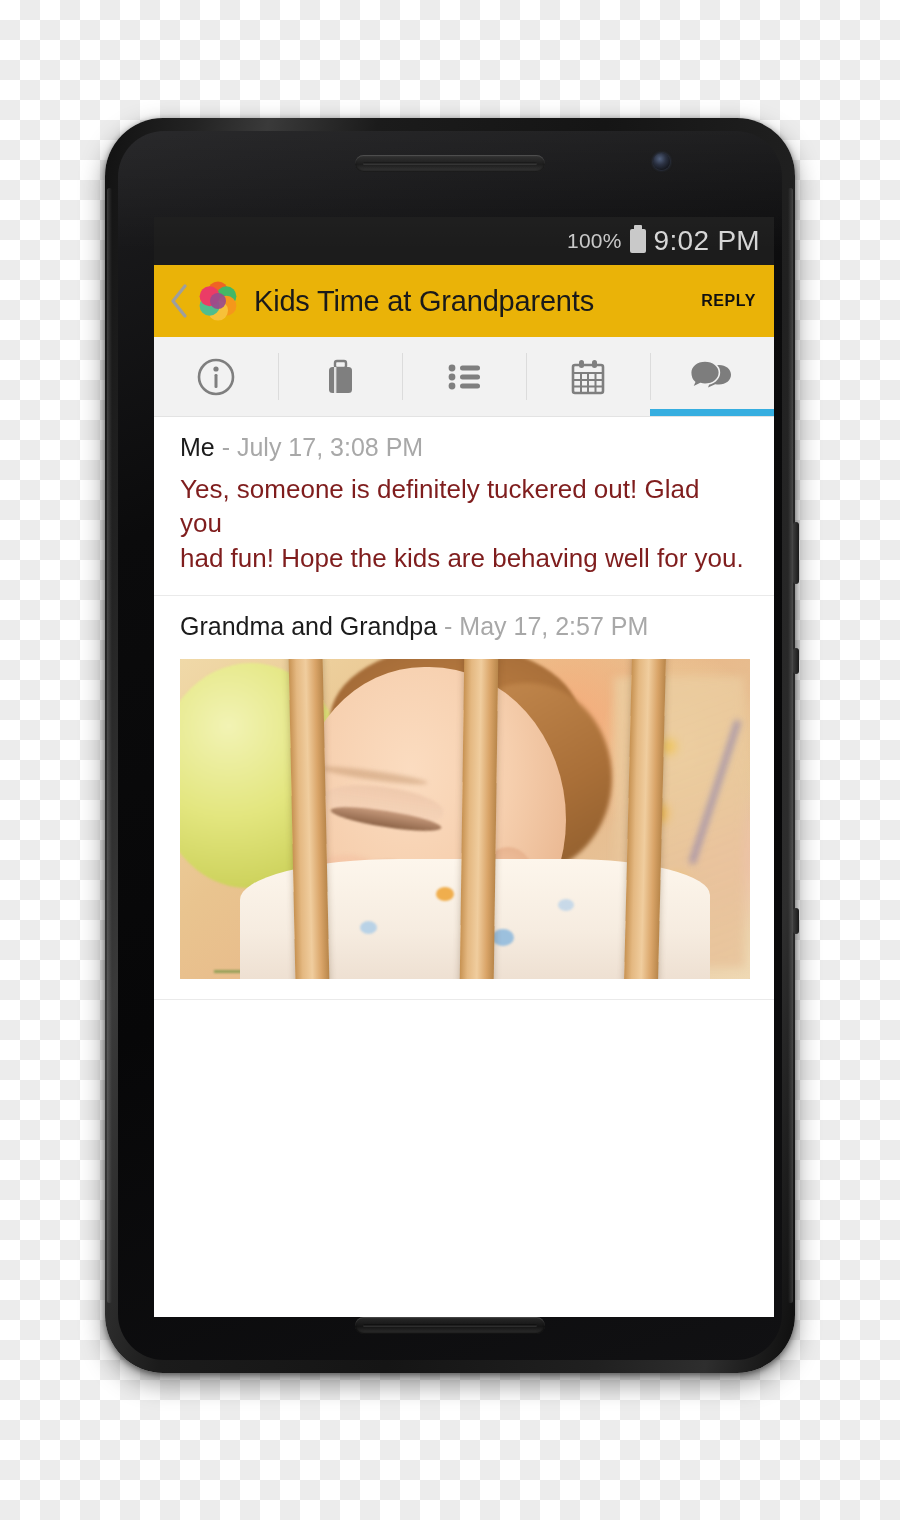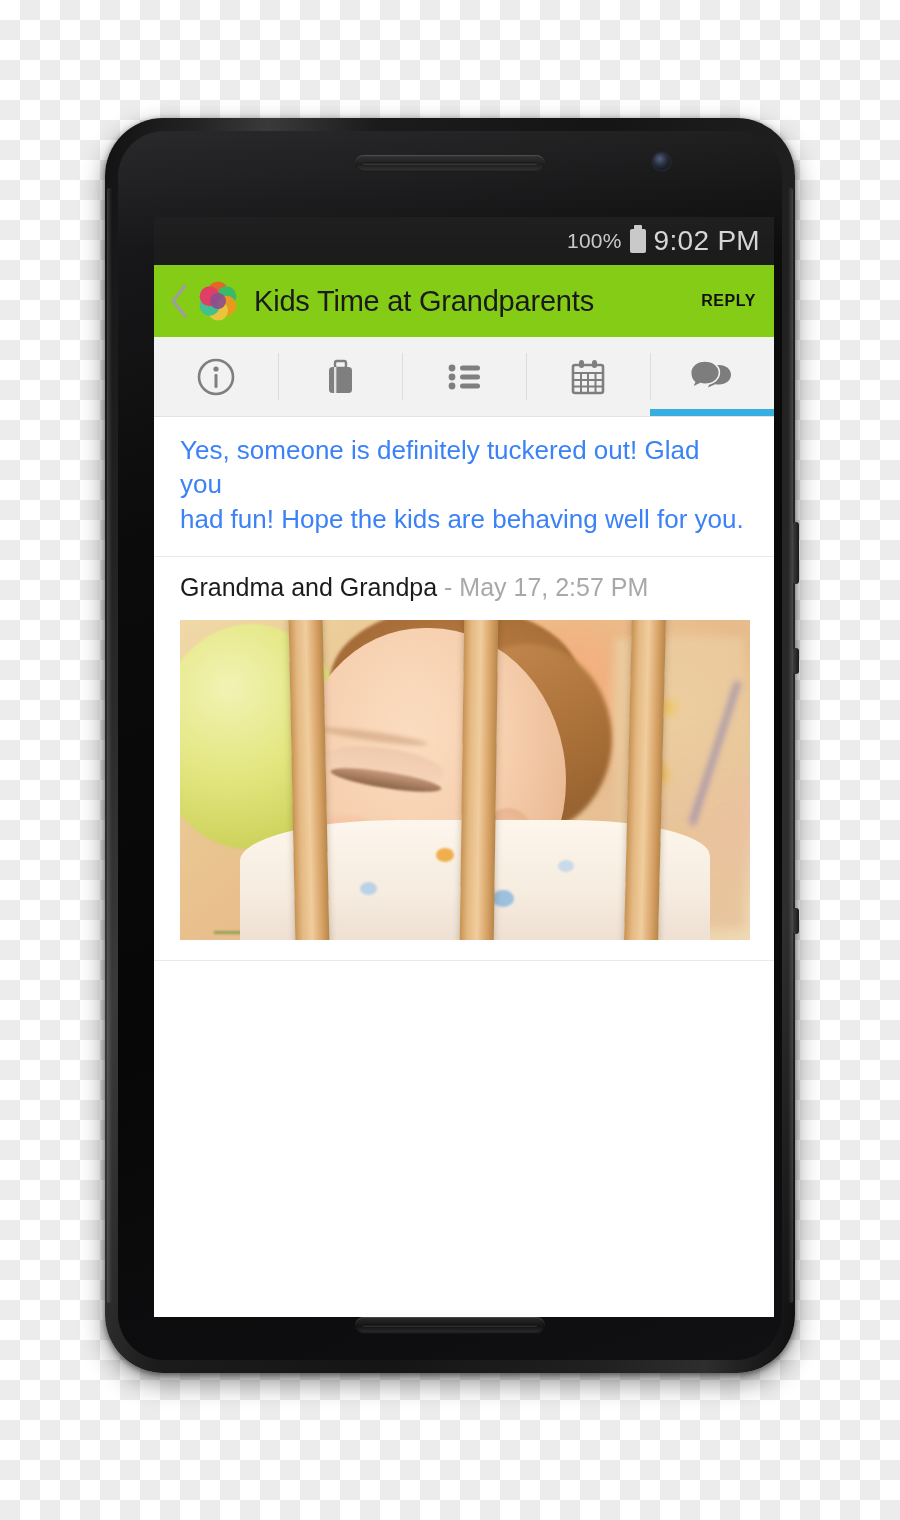--- a/index.html
+++ b/index.html
@@ -105,21 +105,21 @@
     background:#c9c9c9; border-radius:2px;
   }
   #battery-icon::before{
     content:""; position:absolute; left:50%; transform:translateX(-50%);
     top:-4px; width:8px; height:4px; background:#c9c9c9; border-radius:1px 1px 0 0;
   }
   #status-time { color:#d6d6d6; font-size:28px; letter-spacing:.3px; }
 
   
   #app-bar {
-    height:72px; background:#84cc16;
+    height:72px; background:#eab308;
     display:flex; align-items:center; padding:0 0 0 8px;
     position:relative;
   }
   #back-button {
     width:34px; height:48px; display:flex; align-items:center; justify-content:center;
     cursor:pointer;
   }
   #back-button svg { display:block; }
   #app-logo { width:40px; height:40px; margin-left:2px; flex:0 0 auto; }
   #app-title {
@@ -157,21 +157,21 @@
   #messages { background:#fff; }
   .message {
     padding:16px 26px 20px 26px;
     border-bottom:1px solid #eaeaea;
   }
   .msg-head { margin-bottom:10px; white-space:nowrap; }
   .msg-author { font-size:25px; color:#1b1b1b; }
   .msg-sep { font-size:25px; color:#a8a8a8; }
   .msg-time { font-size:25px; color:#a8a8a8; }
   .msg-body {
-    font-size:26px; color:#3b82f6; line-height:1.32; white-space:pre-line;
+    font-size:26px; color:#7f1d1d; line-height:1.32; white-space:pre-line;
   }
   .msg-photo-wrap { margin-top:18px; }
   .msg-photo {
     width:570px; height:320px; display:block;
     border-radius:1px; overflow:hidden; position:relative;
     background:#d9b98a;
   }
 
   
   .photo-bg {
@@ -387,20 +387,23 @@
           <svg width="46" height="44" viewBox="0 0 46 44">
             <path d="M30 10c7 0 12 4.4 12 9.8 0 5.4-5 9.8-12 9.8-1.3 0-2.6-.15-3.8-.45L19 32.5l1.9-4.7C18.9 26 17.8 23 17.8 19.8 17.8 14.4 23 10 30 10z" fill="#7d7d7d"></path>
             <path d="M16 6c8.3 0 14.4 5.2 14.4 11.6S24.3 29.2 16 29.2c-1.6 0-3.2-.2-4.6-.55L3 32.8l2.5-5.6C2.9 25 1.6 21.5 1.6 17.6 1.6 11.2 7.7 6 16 6z" fill="#7d7d7d" stroke="#f2f2f2" stroke-width="1.6"></path>
           </svg>
         </div>
       </div>
 
       <div id="messages">
 
         <div class="message">
+          <div class="msg-head">
+            <span class="msg-author">Me</span><span class="msg-sep"> - </span><span class="msg-time">July 17, 3:08 PM</span>
+          </div>
           <div class="msg-body">Yes, someone is definitely tuckered out!  Glad you
 had fun!  Hope the kids are behaving well for you.</div>
         </div>
 
         <div class="message">
           <div class="msg-head">
             <span class="msg-author">Grandma and Grandpa</span><span class="msg-sep"> - </span><span class="msg-time">May 17, 2:57 PM</span>
           </div>
 
           <div class="msg-photo-wrap">

